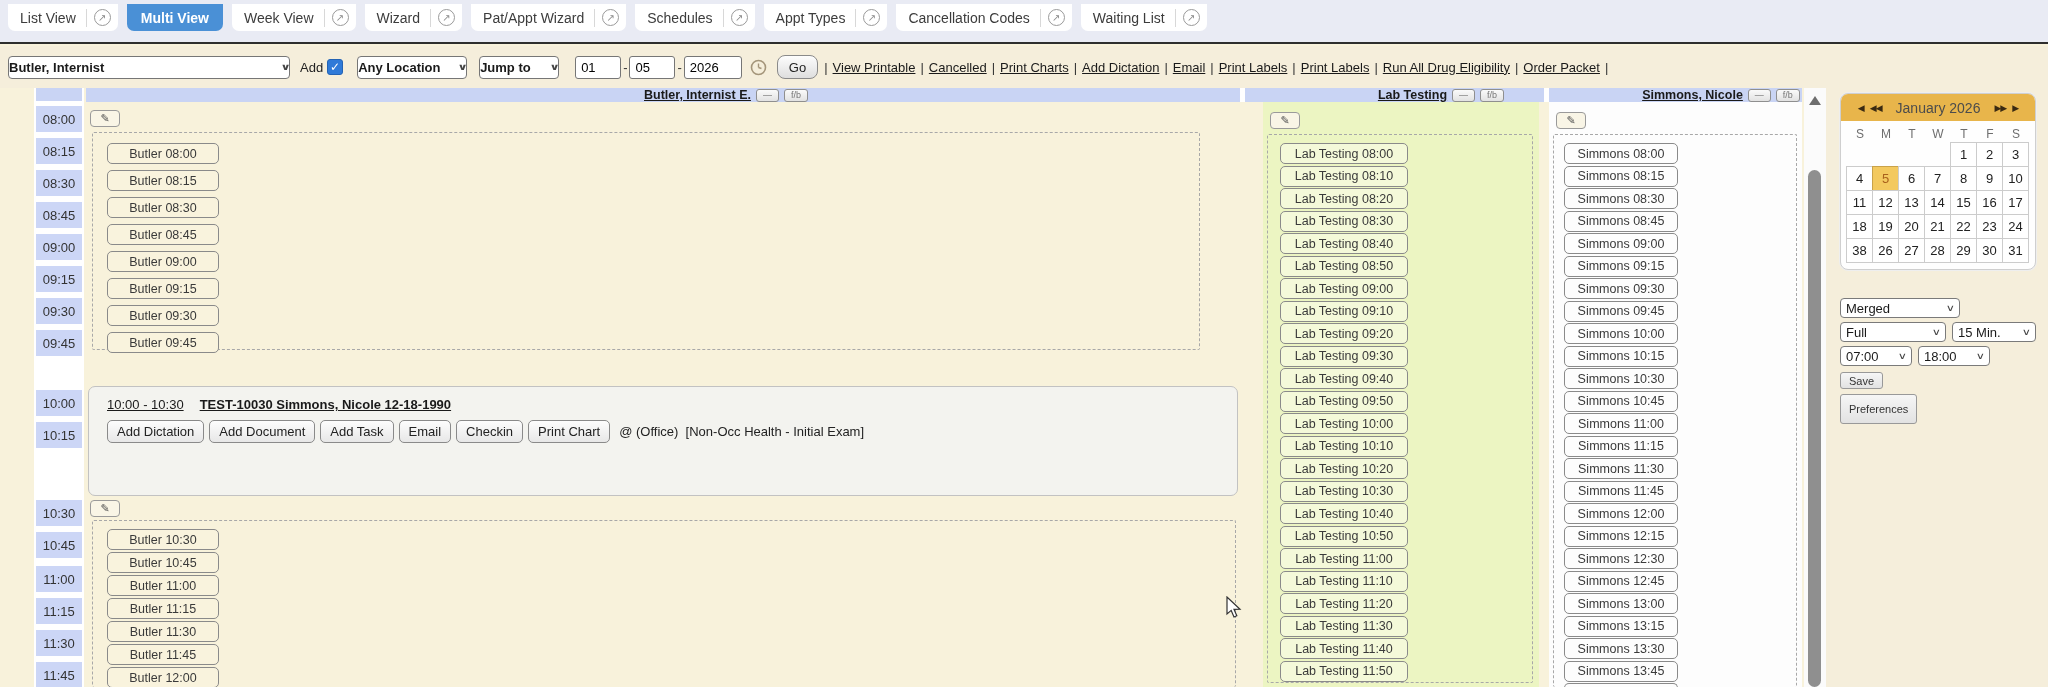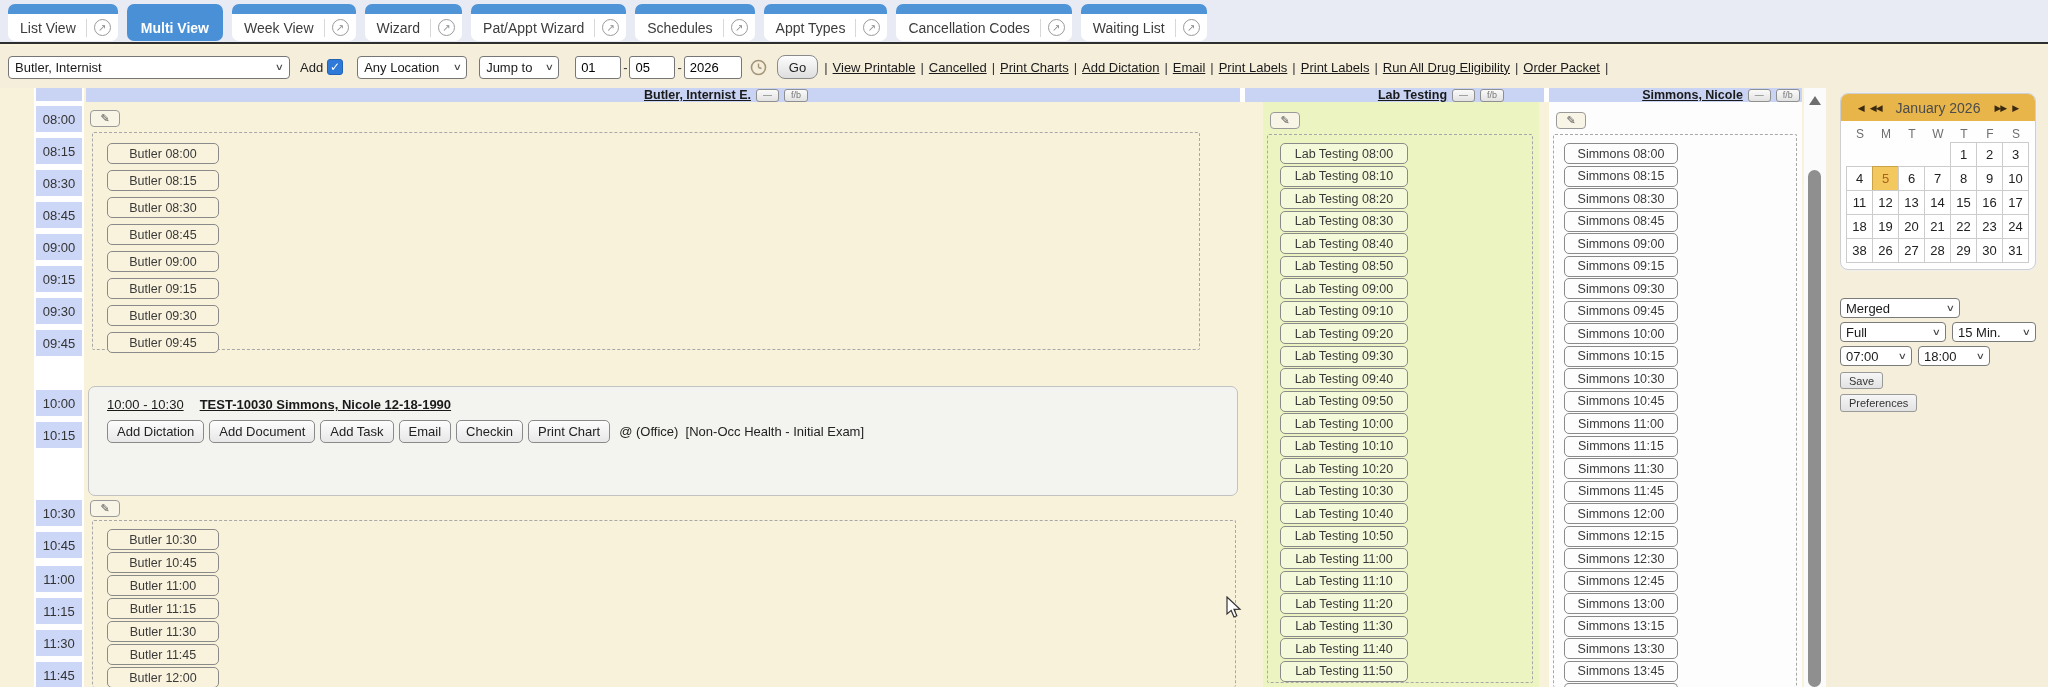--- a/index.html
+++ b/index.html
@@ -2,35 +2,35 @@
 <html><head>
 <meta charset="utf-8">
 <style>
   * { margin:0; padding:0; box-sizing:border-box; }
   body { font-family:"Liberation Sans","DejaVu Sans",sans-serif; }
   .screen { position:relative; width:2048px; height:687px; overflow:hidden; background:#f8f2db; }
 
   
   .tabbar { position:absolute; top:0; left:0; width:2048px; height:44px; background:#e9ebf4;
             border-bottom:2px solid #2e2e2e; display:flex; align-items:flex-start; padding:4px 0 0 8px; gap:9px; }
-  .tab { display:inline-flex; flex-direction:column; cursor:pointer; }
+  .tab { display:inline-flex; flex-direction:row; cursor:pointer; }
   .tab-cap { height:10px; background:#4f94d6; border-radius:7px 7px 0 0; }
   .tab-body { background:#fff; border-radius:0 0 7px 7px; height:27px; display:flex; align-items:center;
               padding:0 0 0 12px; color:#3c3c3c; font-size:14px; white-space:nowrap; }
   .tab.active .tab-cap { background:#4a90d6; }
   .tab.active .tab-body { background:#4a90d6; color:#fff; font-weight:bold; padding:0 14px; }
   .tab-sep { width:1px; height:18px; background:#d8d8d8; margin-left:10px; }
   .tab-icon { width:17px; height:17px; border:1px solid #9a9a9a; border-radius:50%; color:#8a8a8a;
               font-size:10px; line-height:15px; text-align:center; margin:0 7px 0 7px; }
 
   
   .toolbar { position:absolute; top:46px; left:0; width:2048px; height:42px; background:#f5eedb;
              display:flex; align-items:center; padding-left:8px; font-size:13px; color:#222; }
   .fake-select { display:inline-flex; align-items:center; justify-content:space-between; background:#fff;
-                 border:1px solid #767676; border-radius:4px; height:23px; padding:0 6px; font-size:13px; color:#1a1a1a; cursor:pointer; }
+                 border:1px solid #767676; border-radius:4px; height:23px; padding:0 0; font-size:13px; color:#1a1a1a; cursor:pointer;font-weight:bold; }
   .chev { font-size:9px; color:#444; margin-left:6px; transform:scaleX(1.4); }
   .tb-label { margin:0 4px 0 10px; }
   .checkbox { width:16px; height:16px; background:#2f7ad8; border:1px solid #2463b4; border-radius:3px;
               color:#fff; font-size:12px; line-height:15px; text-align:center; cursor:pointer; }
   .date-input { width:46px; height:23px; border:1px solid #767676; border-radius:3px; background:#fff;
                 font-size:13px; padding:0 5px; font-family:inherit; }
   .dash { margin:0 2px; color:#333; }
   .clock { margin:0 6px 0 8px; display:inline-flex; }
   .go-btn { background:linear-gradient(#fdfdfd,#dedede); border:1px solid #8a8a8a; border-radius:8px;
             height:24px; padding:0 11px; font-size:13px; color:#222; margin:0 6px 0 4px; cursor:pointer; font-family:inherit; }
@@ -431,21 +431,21 @@
       </span>
       <span class="pnl-select" style="left:14px; top:258px; width:72px">
         <span>07:00</span>
         <span class="chev">∨</span>
       </span>
       <span class="pnl-select" style="left:92px; top:258px; width:72px">
         <span>18:00</span>
         <span class="chev">∨</span>
       </span>
       <button class="pnl-btn" style="left:14px; top:284px; height:17px; padding:0 8px">Save</button>
-      <button class="pnl-btn" style="left:14px; top:306px; height:18px; padding:0 8px">Preferences</button>
+      <button class="pnl-btn" style="left:14px; top:306px; height:30px; padding:0 8px">Preferences</button>
     </div>
 
     <div class="cursor">
       <svg width="22" height="24" viewBox="0 0 22 24">
           <path d="M1,1 L1,18 L5.2,14.4 L8,21 L10.8,19.8 L8,13.4 L14,13.2 Z" fill="#fff" stroke="#333" stroke-width="1.2"></path>
         </svg>
     </div>
   </div>
 </div>
 

